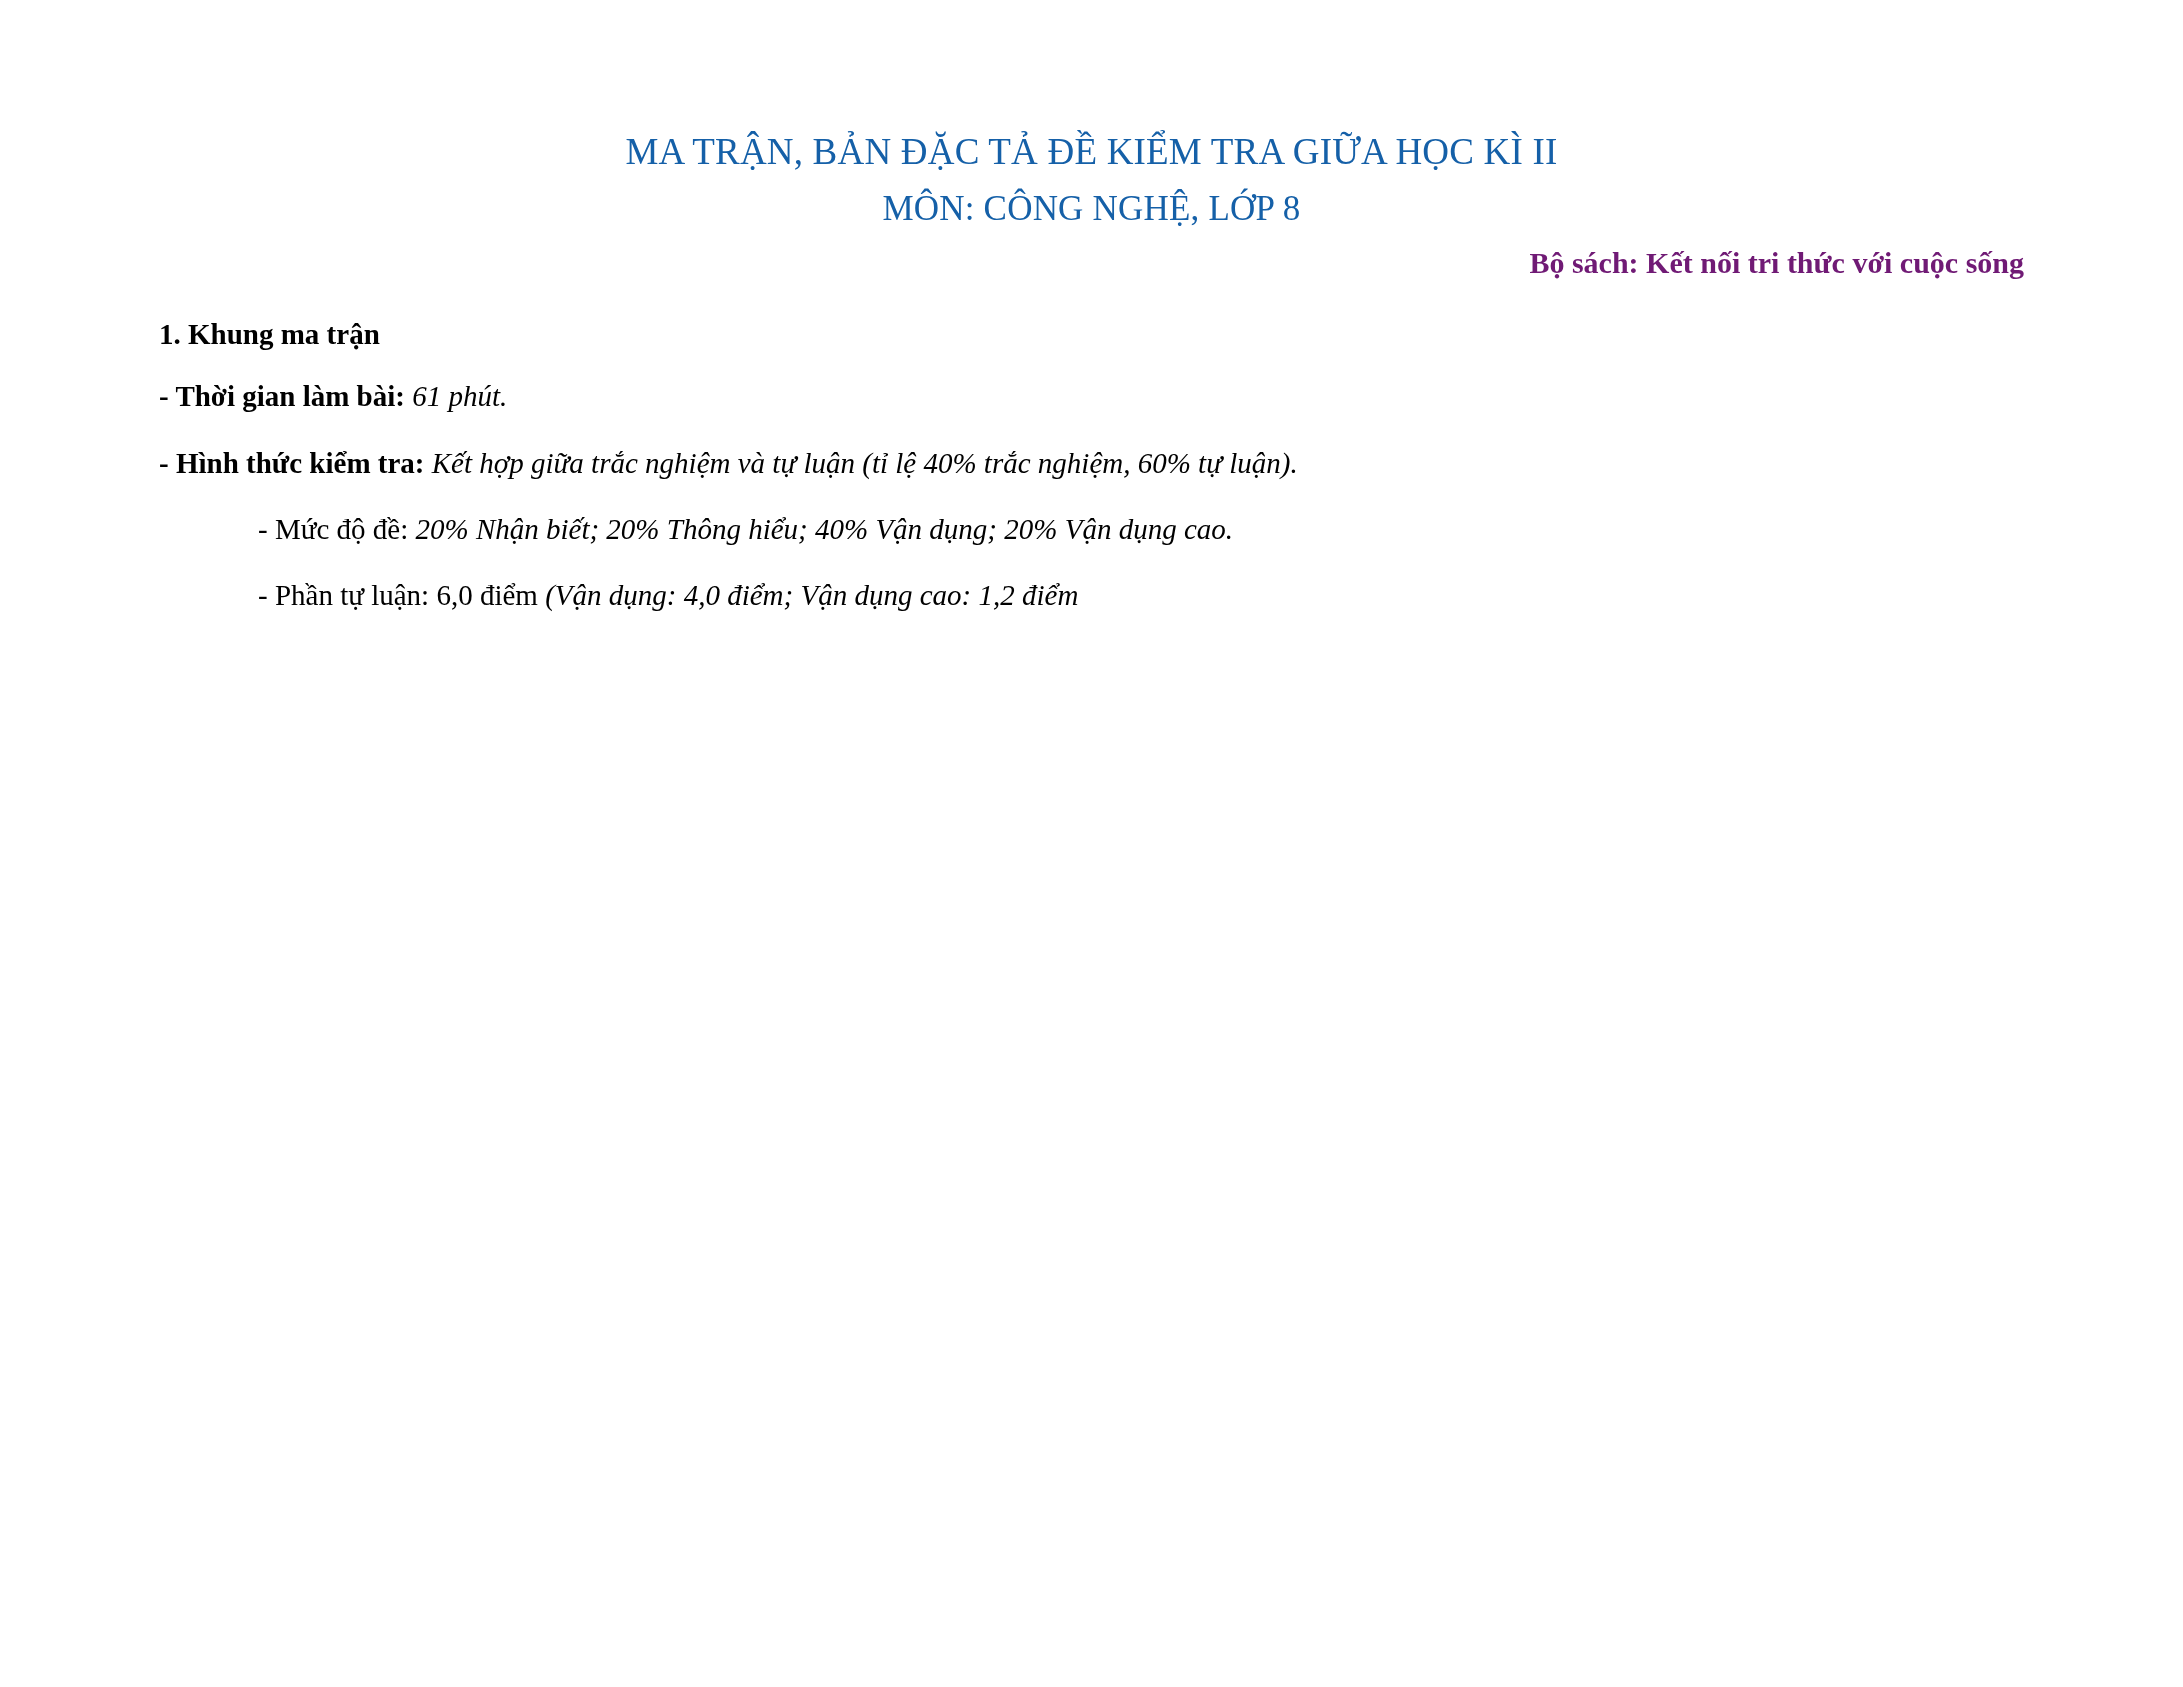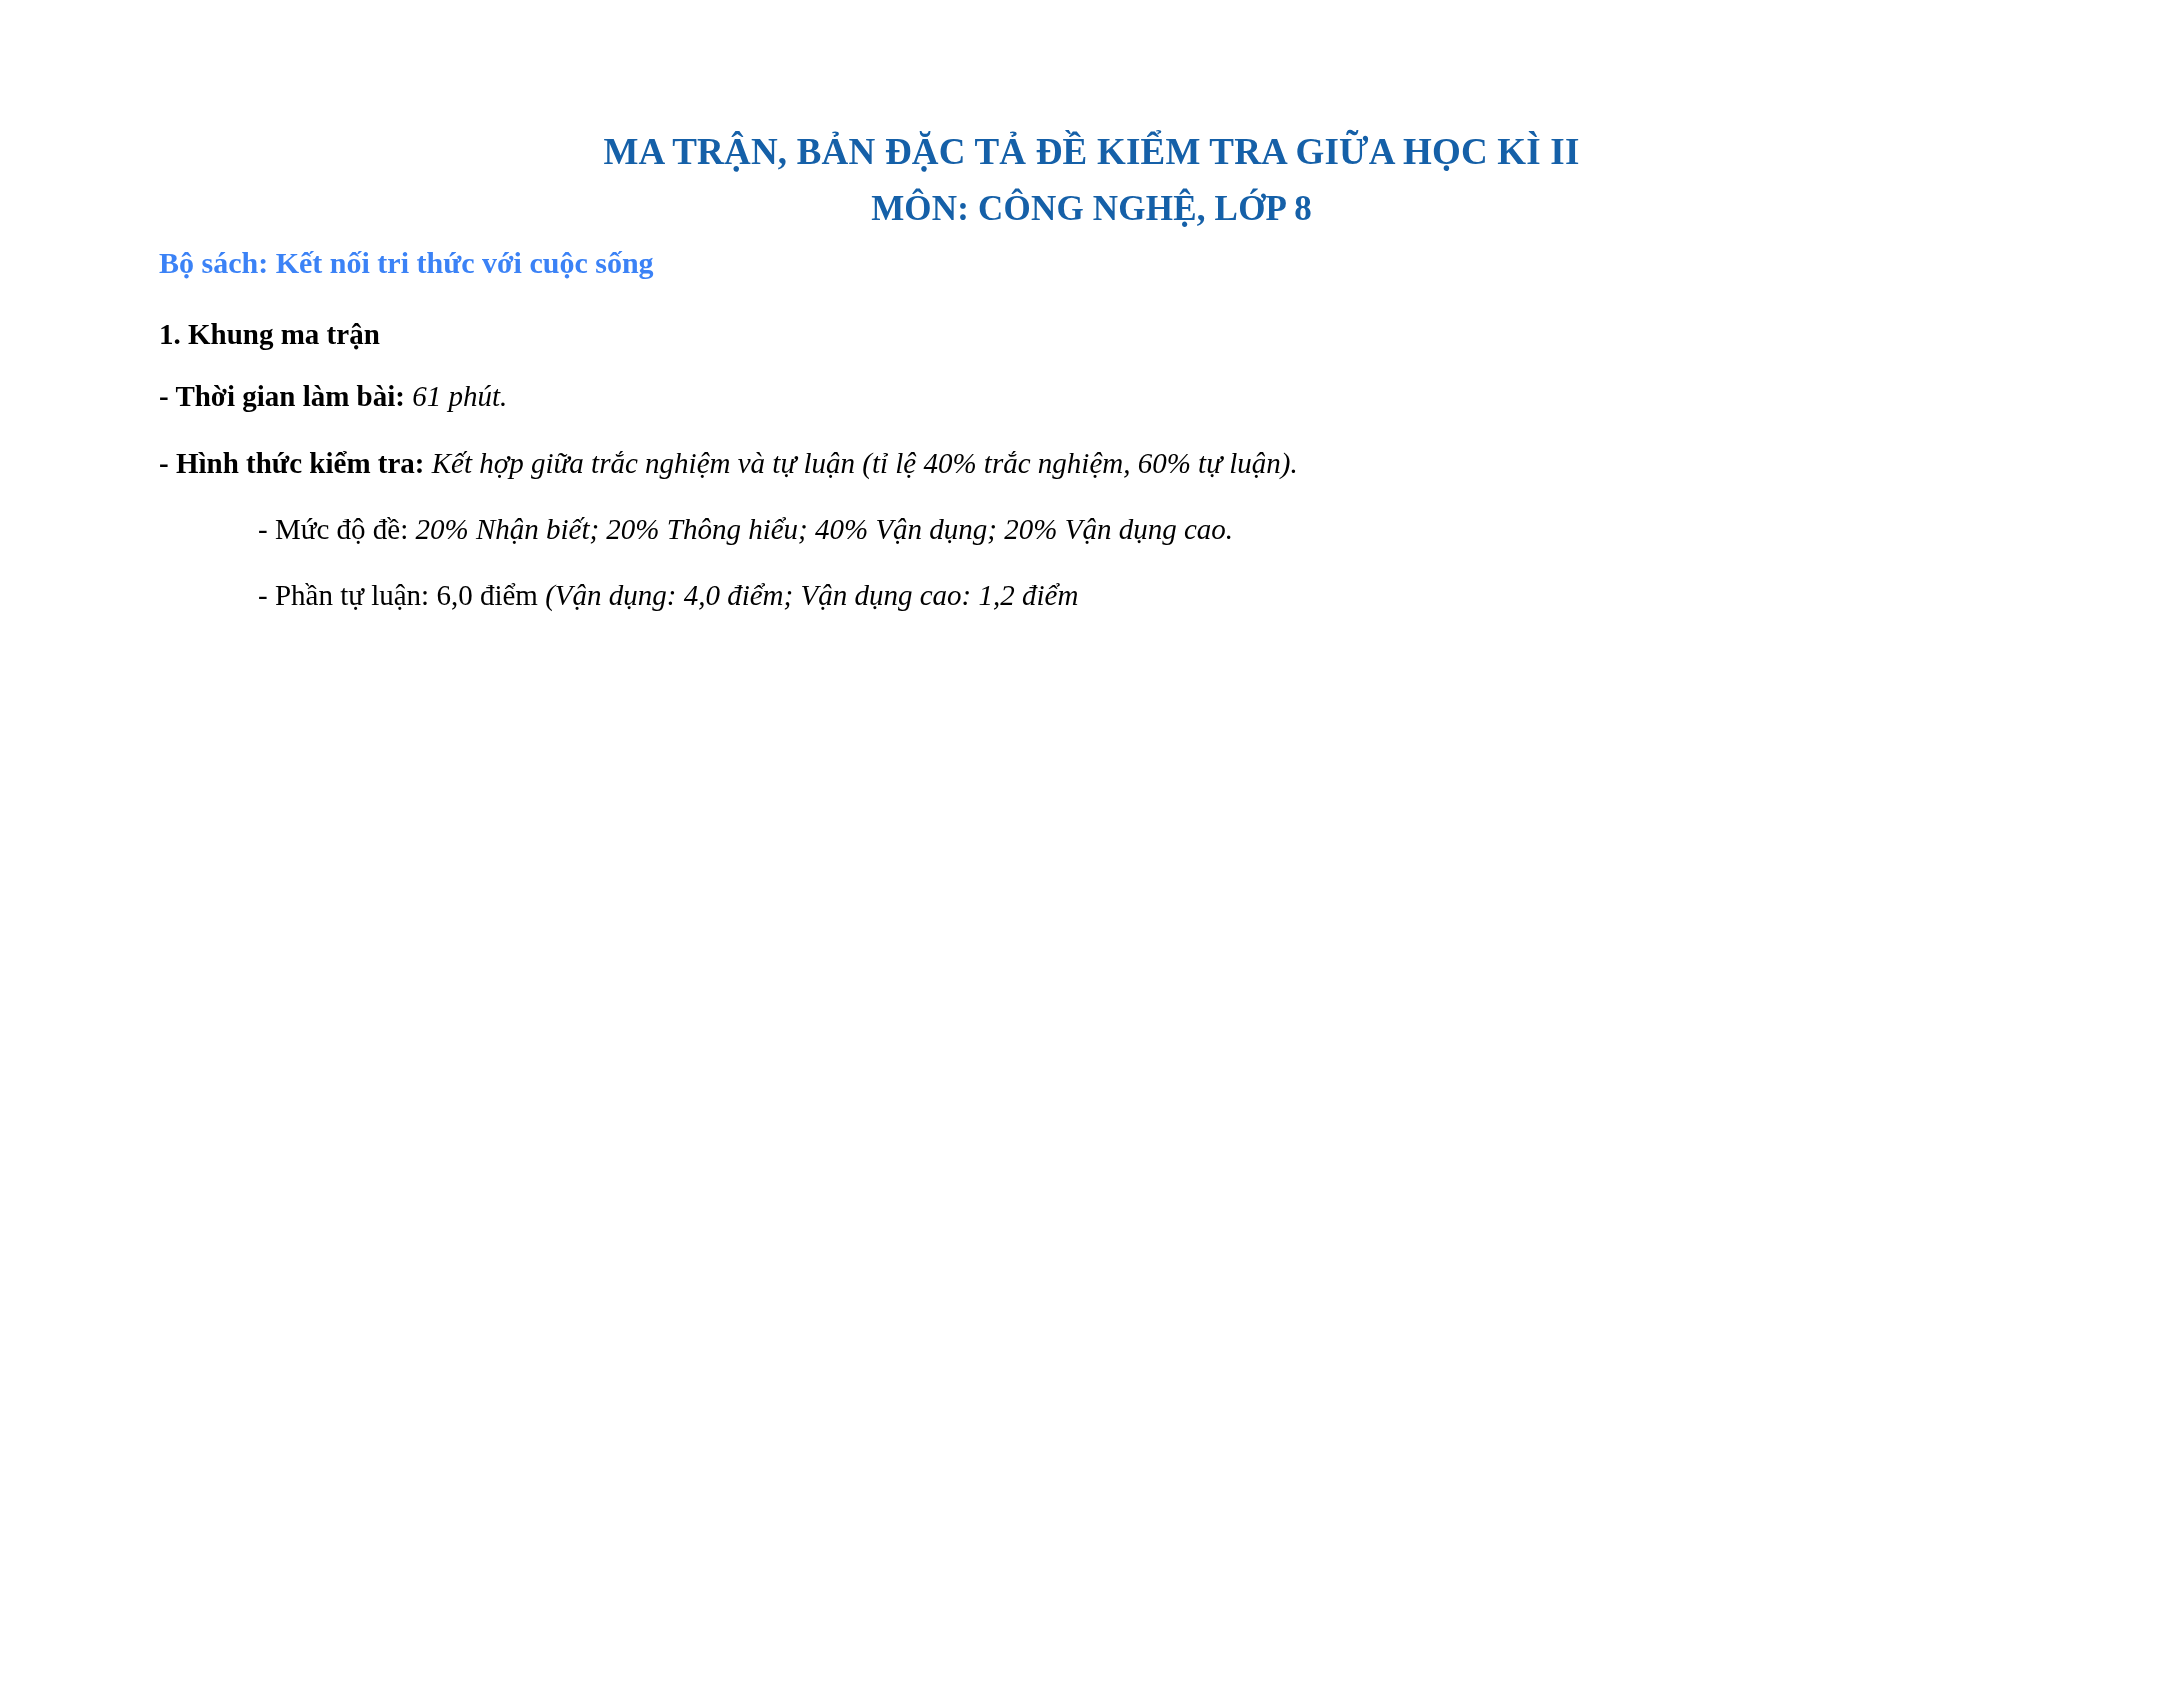--- a/index.html
+++ b/index.html
@@ -17,30 +17,30 @@
   .page {
     position: relative;
     width: 2183px;
     height: 1687px;
     box-sizing: border-box;
     padding: 127px 159px 0 159px;
   }
   .doc-title {
     text-align: center;
     color: #1560a8;
-    font-weight: bold;
+    font-weight: normal;
     font-size: 37px;
     line-height: 1.35;
     letter-spacing: 0.2px;
   }
   .doc-title .line1 { display: block; }
   .doc-title .line2 { display: block; font-size: 35px; margin-top: 8px; }
   .doc-subtitle {
-    text-align: left;
-    color: #3b82f6;
+    text-align: right;
+    color: #701a75;
     font-weight: bold;
     font-size: 30px;
     margin-top: 14.3px;
   }
   .section-heading {
     font-weight: bold;
     font-size: 29px;
     margin-top: 38px;
     margin-left: 0px;
     padding-left: 0px;

